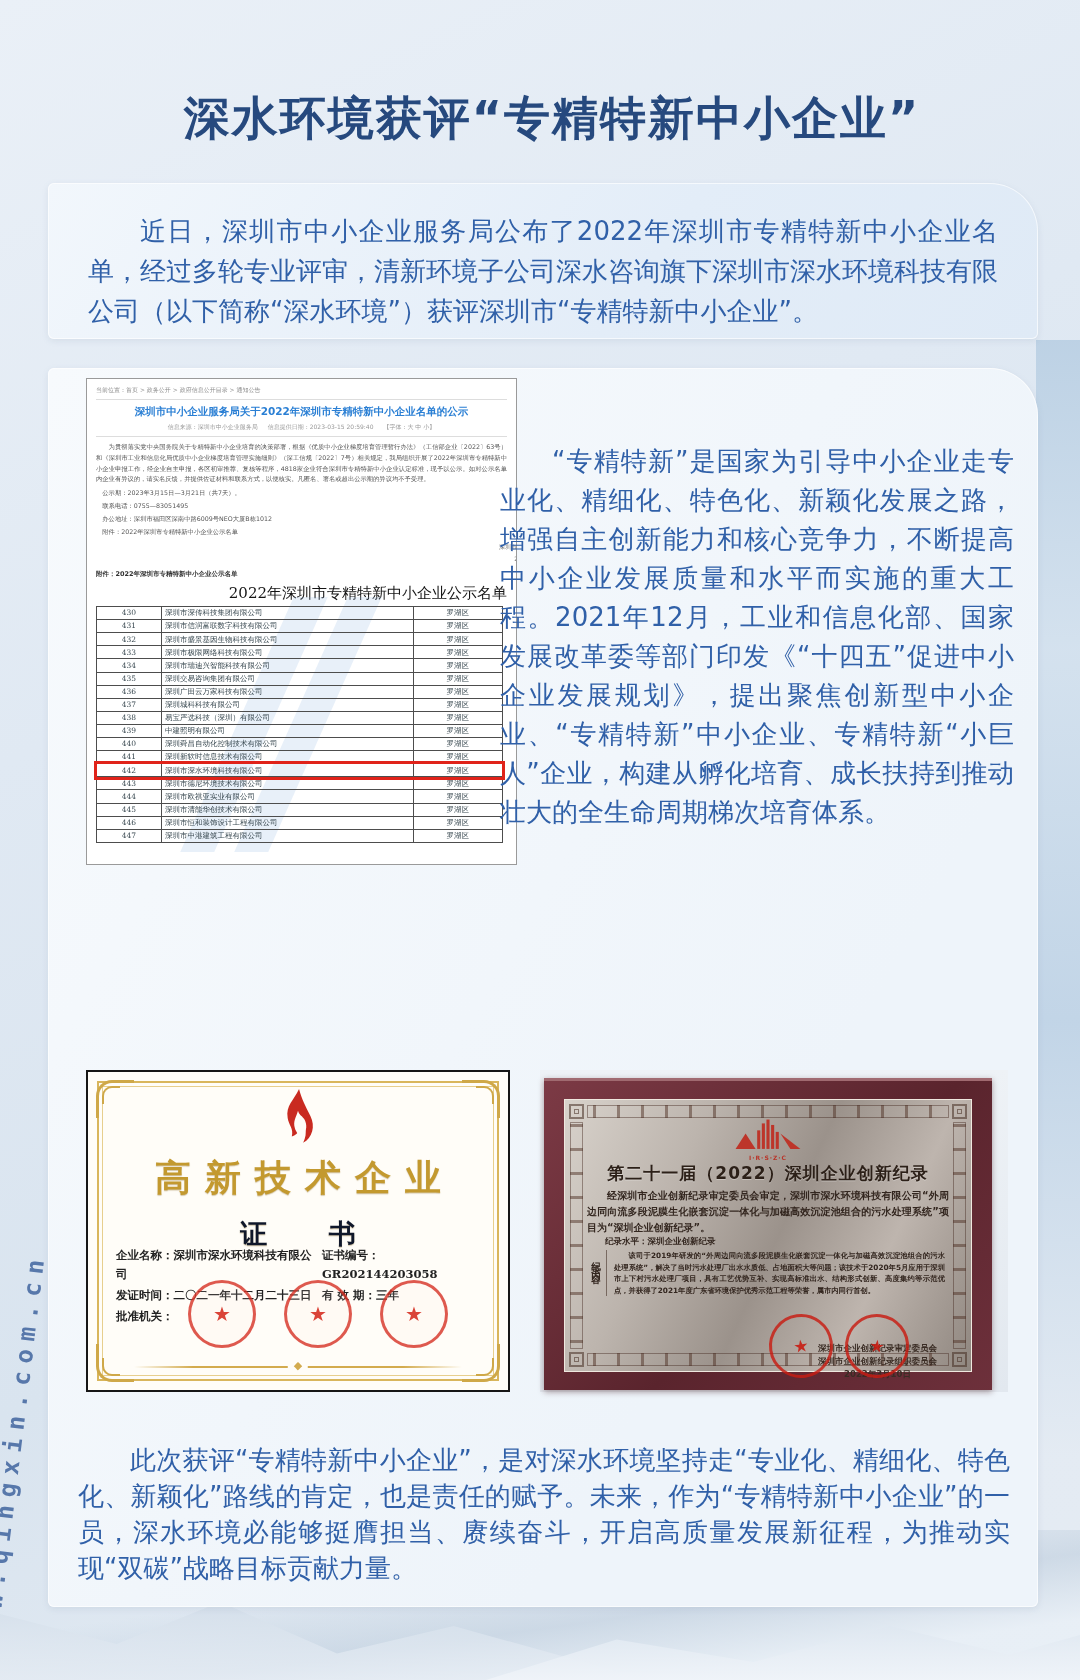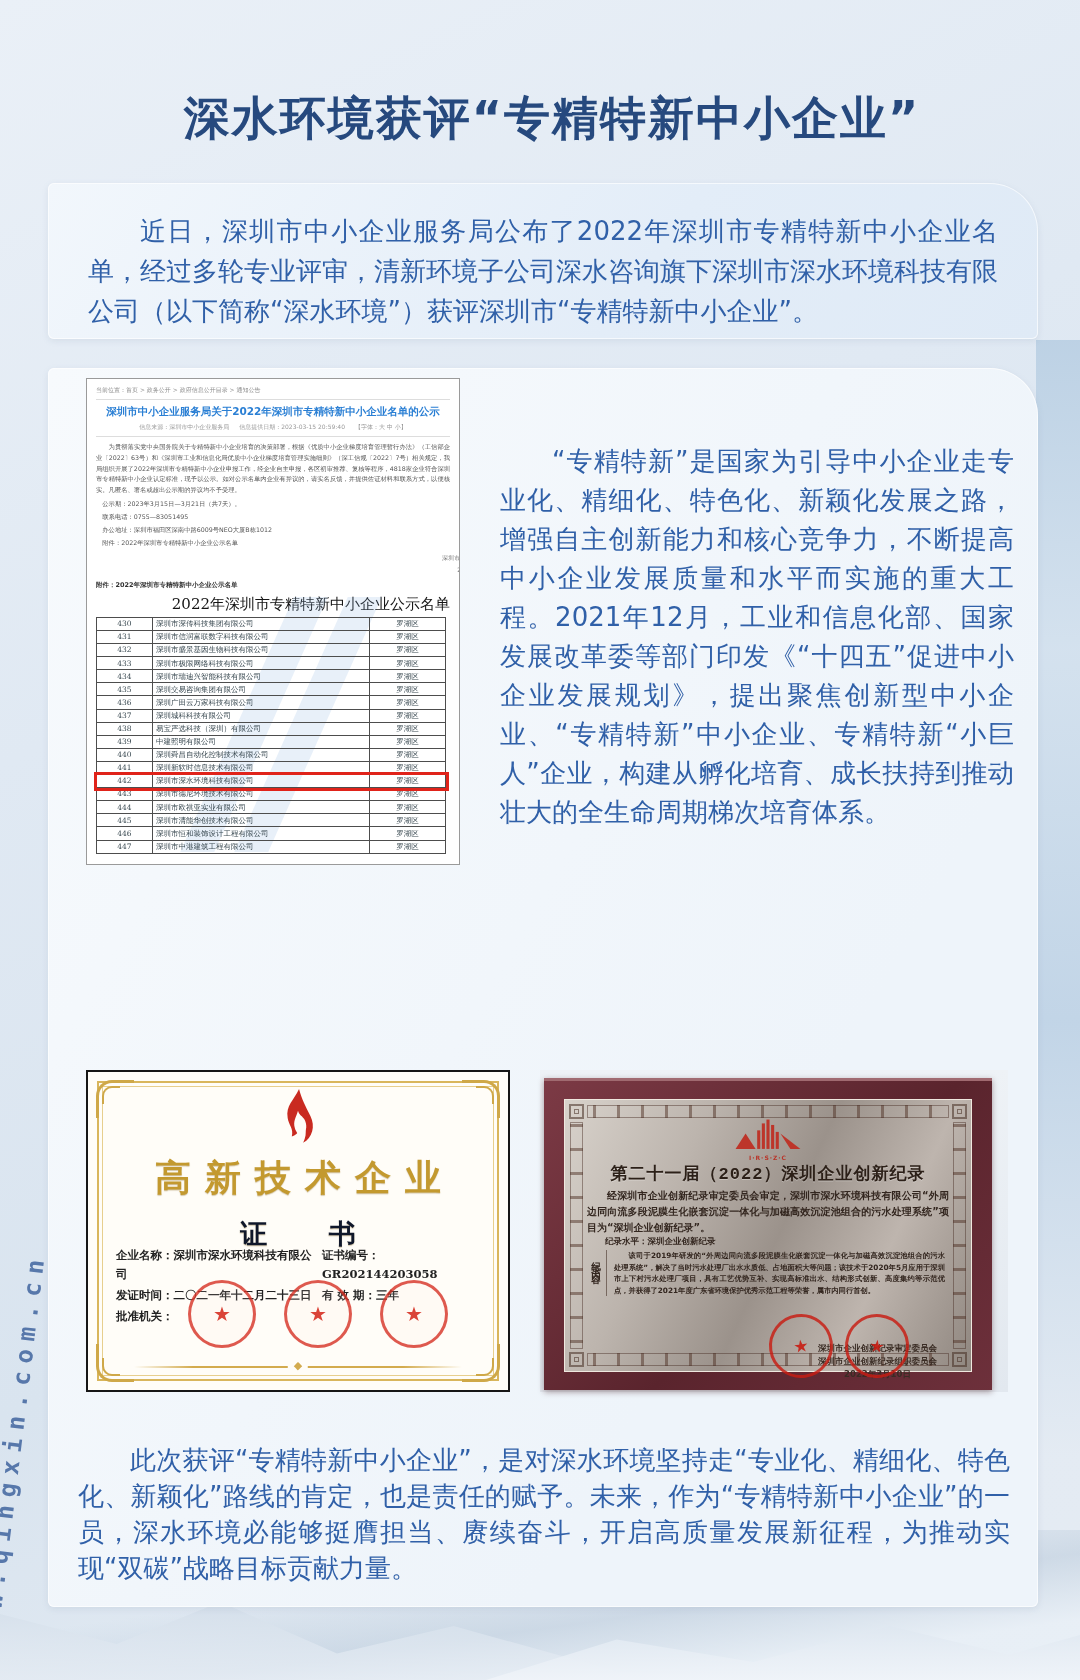--- a/index.html
+++ b/index.html
@@ -35,21 +35,21 @@
   .card{position:absolute;left:48px;width:990px;box-sizing:border-box;
     border-radius:6px 48px 6px 6px;
     box-shadow:inset 0 0 0 1px rgba(255,255,255,.65),0 2px 6px rgba(120,140,170,.15);}
   .card1{top:183px;height:156px;background:linear-gradient(125deg,#f2f7fc,#e3edf8 60%,#dfeaf6);}
   .card2{top:368px;height:1239px;background:linear-gradient(120deg,#f7fafd,#eef4fa 70%);}
 
   .intro-p{margin:0;padding:28px 40px 0 40px;font-size:26px;line-height:40px;
     color:#3060a8;text-indent:2em;text-align:justify;font-weight:500;}
 
   
-  .doc{position:absolute;left:38px;top:10px;width:374px;height:487px;background:#fff;
+  .doc{position:absolute;left:38px;top:10px;width:431px;height:487px;background:#fff;
     border:1px solid #9a9a9a;overflow:hidden;box-sizing:border-box;padding:7px 9px;}
   .doc .stripe{position:absolute;background:rgba(140,180,225,.20);transform:skewX(-24deg);pointer-events:none;}
   .doc .s1{left:150px;top:218px;width:34px;height:255px;}
   .doc .s2{left:204px;top:218px;width:34px;height:255px;}
   .doc-breadcrumb{font-size:6px;color:#8a8a8a;}
   .doc-hr{border:none;border-top:1px solid #ddd;margin:4px 0 5px;}
   .doc-title{font-size:10.5px;font-weight:700;color:#2a7fd4;text-align:center;margin:4px 0 4px;}
   .doc-meta{font-size:6px;color:#999;text-align:center;margin-bottom:4px;}
   .doc-meta span{margin:0 4px;}
   .doc-body{font-size:6.3px;color:#555;line-height:1.72;text-align:justify;text-indent:2em;margin:3px 0;}
@@ -118,21 +118,21 @@
   .deco-v{position:absolute;top:22px;bottom:22px;width:11px;border:1px solid rgba(70,45,35,.45);
     background:repeating-linear-gradient(0deg,transparent 0 5px,rgba(80,50,38,.5) 5px 8px,transparent 8px 24px);}
   .deco-l{left:5px;} .deco-r{right:5px;}
   .deco-c{position:absolute;width:15px;height:15px;border:2px solid rgba(70,45,35,.55);box-sizing:border-box;}
   .deco-c::after{content:"";position:absolute;inset:3px;border:1px solid rgba(70,45,35,.55);}
   .dc-tl{left:4px;top:4px;} .dc-tr{right:4px;top:4px;} .dc-bl{left:4px;bottom:4px;} .dc-br{right:4px;bottom:4px;}
   .plq-logo{position:absolute;top:18px;left:50%;transform:translateX(-50%);text-align:center;}
   .plq-logo-letters{font-size:6px;color:#b8352a;font-weight:700;letter-spacing:1px;margin-top:-2px;}
   .plq-title{position:absolute;top:62px;width:100%;text-align:center;margin:0;
     font-size:17px;font-weight:700;color:#2c2018;letter-spacing:1px;
-    text-shadow:0 1px 0 rgba(255,255,255,.3);font-family:Liberation Mono, monospace;}
+    text-shadow:0 1px 0 rgba(255,255,255,.3);}
   .plq-p1{position:absolute;top:88px;left:22px;right:22px;margin:0;font-size:10px;font-weight:600;
     color:#33261f;line-height:1.6;text-align:justify;text-indent:2em;}
   .plq-level{position:absolute;top:136px;left:40px;margin:0;font-size:8.5px;font-weight:700;color:#33261f;}
   .plq-content{position:absolute;top:150px;left:24px;right:26px;display:flex;}
   .plq-content-label{writing-mode:vertical-rl;font-size:9.5px;font-weight:700;color:#33261f;
     letter-spacing:4px;padding:4px 4px 4px 0;border-right:1.5px solid rgba(60,40,30,.55);margin-right:7px;}
   .plq-content-text{margin:0;font-size:7.3px;font-weight:600;color:#33261f;line-height:1.58;
     text-align:justify;text-indent:2em;}
   .plq-sign{position:absolute;right:34px;top:242px;text-align:center;font-size:8.5px;font-weight:700;
     color:#3a2c24;line-height:1.5;}

